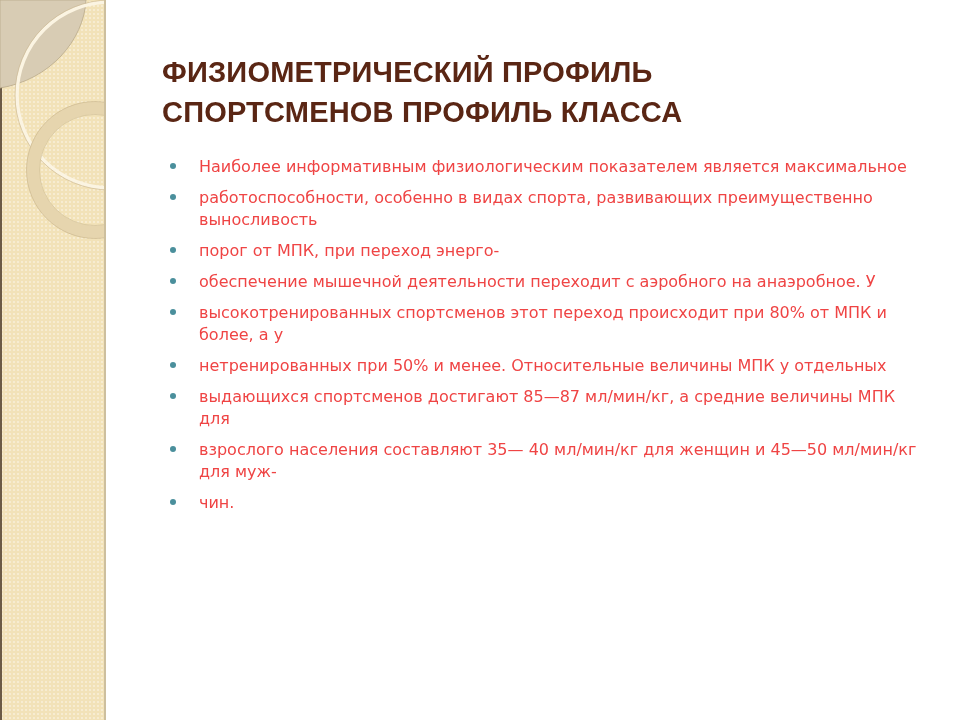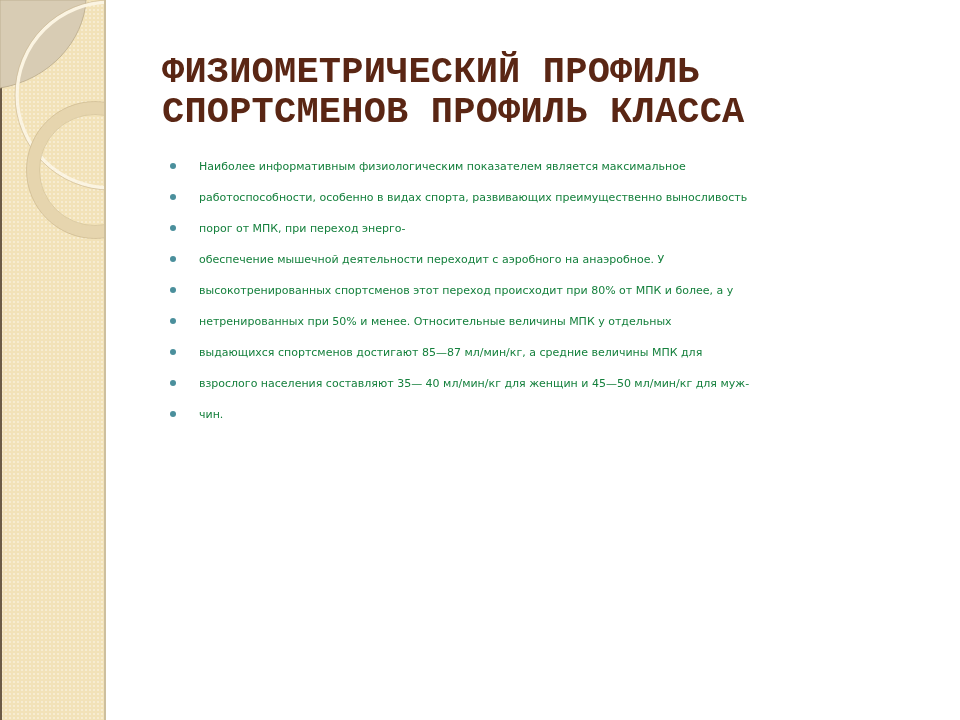--- a/index.html
+++ b/index.html
@@ -15,30 +15,30 @@
       background-size: 4px 4px;
       border-right: 2px solid #cdbf9e;
       overflow: hidden;
     }
     .side-strip .left-edge {
       position: absolute; left: 0; top: 0; width: 2px; height: 720px; background: #6b5a45;
     }
     .deco-svg { position: absolute; left: 0; top: 0; }
     .slide-title {
       position: absolute; left: 162px; top: 52px; width: 760px;
-      font-family: Liberation Mono, monospace; font-weight: bold;
-      font-size: 37px; line-height: 40px; color: #5a2614; letter-spacing: 0.2px;
+      font-family: Liberation Sans, sans-serif; font-weight: bold;
+      font-size: 29px; line-height: 40px; color: #5a2614; letter-spacing: 0.2px;
     }
     .bullet-list {
       position: absolute; left: 168px; top: 156px; width: 760px;
       list-style: none; margin: 0; padding: 0;
     }
     .bullet-item {
       position: relative; padding-left: 31px;
-      font-size: 11px; line-height: 22px; color: #15803d;
+      font-size: 16px; line-height: 22px; color: #ef4444;
       margin-bottom: 9px;
     }
     .bullet-dot {
       position: absolute; left: 2px; top: 7px; width: 6px; height: 6px;
       border-radius: 50%; background: #4a8f9c;
     }
   </style>
 </head>
 <body>
 

